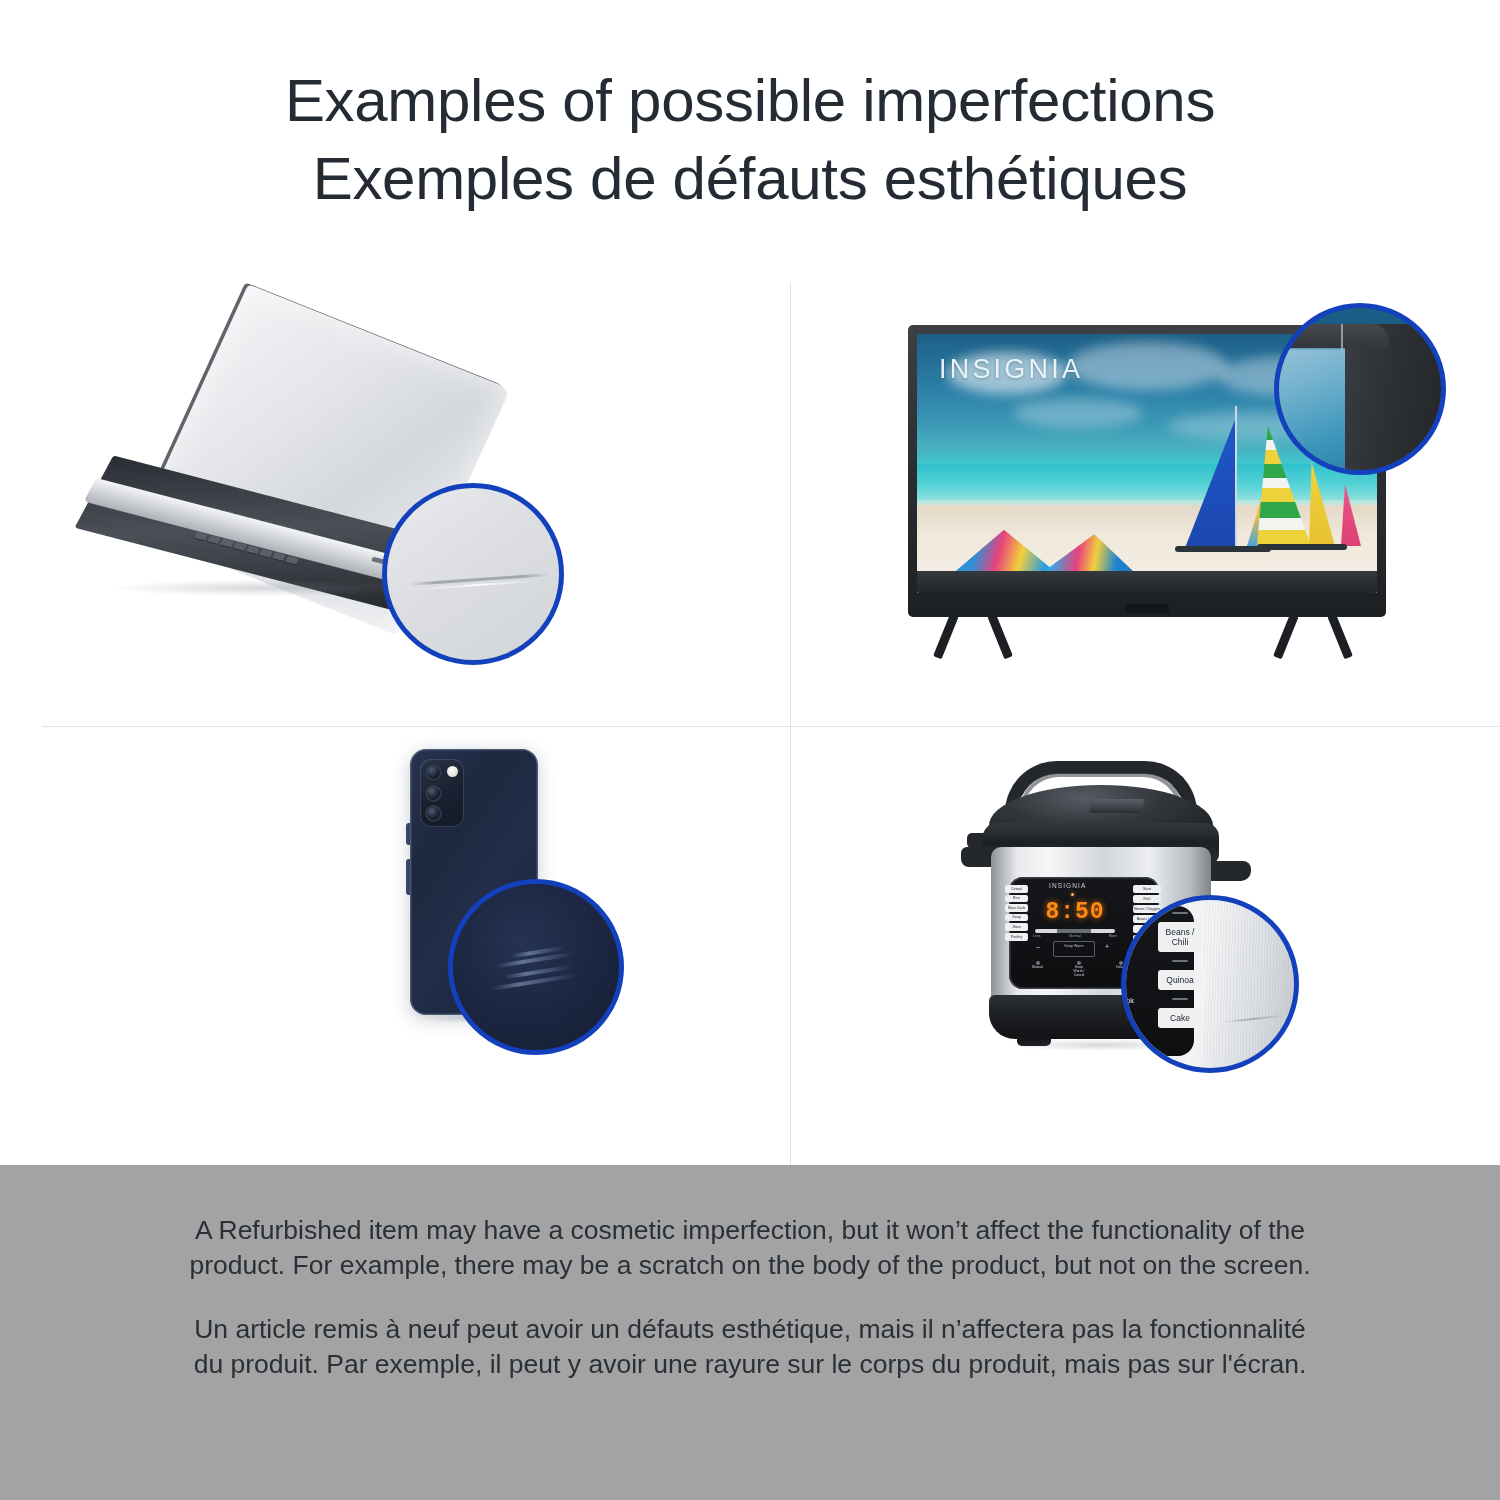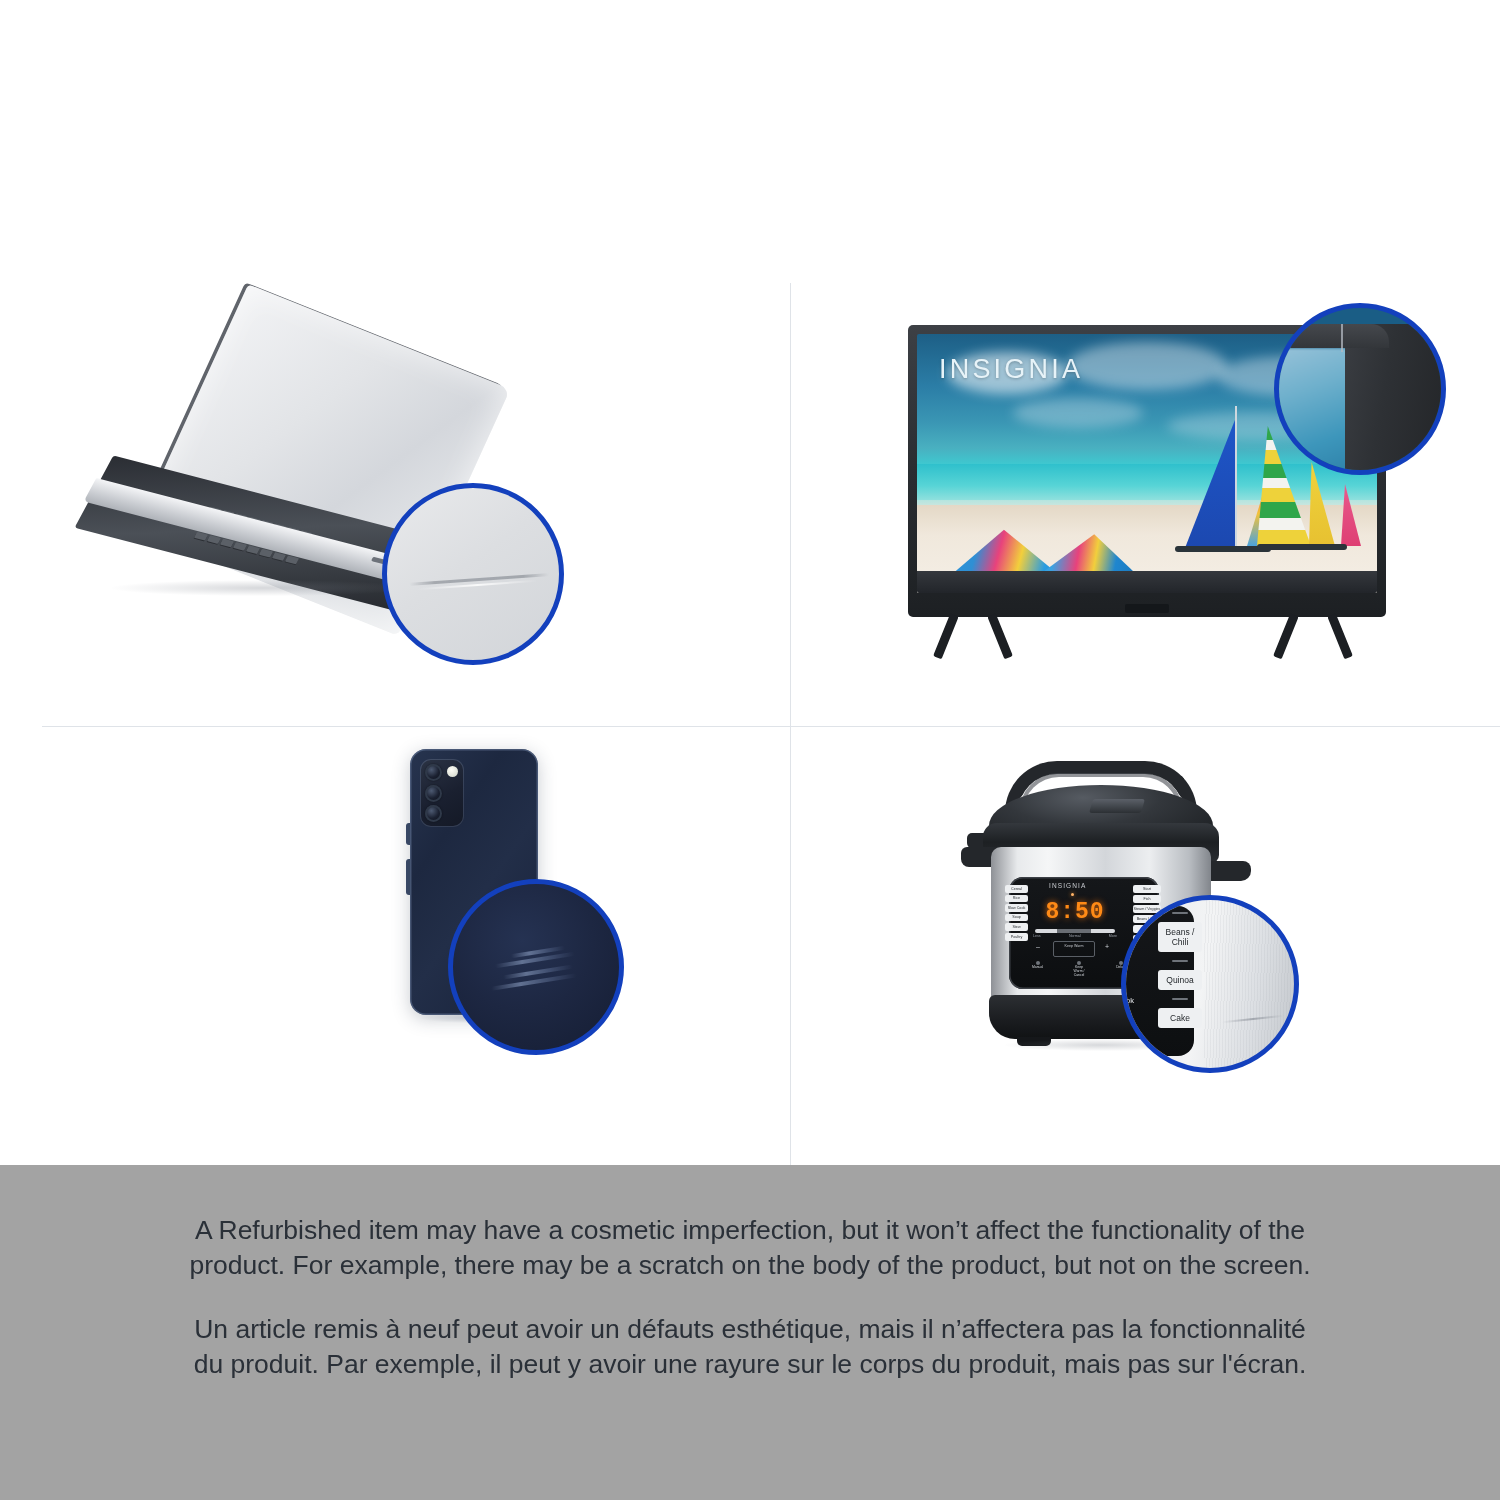--- a/index.html
+++ b/index.html
@@ -470,20 +470,22 @@
     color:#2a3038;font-size:26.5px;line-height:35px;font-weight:400;
   }
   .desc .p-fr{margin-top:29px;}
 </style>
 </head>
 <body>
 
 <div class="page">
 
   <div class="title-block">
+    <div class="title-line">Examples of possible imperfections</div>
+    <div class="title-line">Exemples de défauts esthétiques</div>
   </div>
 
   <div class="grid">
     <div class="vdiv"></div>
     <div class="hdiv"></div>
 
     <div class="cell cell-tl">
       <div class="laptop-wrap">
         <div class="lid-edge"></div>
         <div class="lid">

